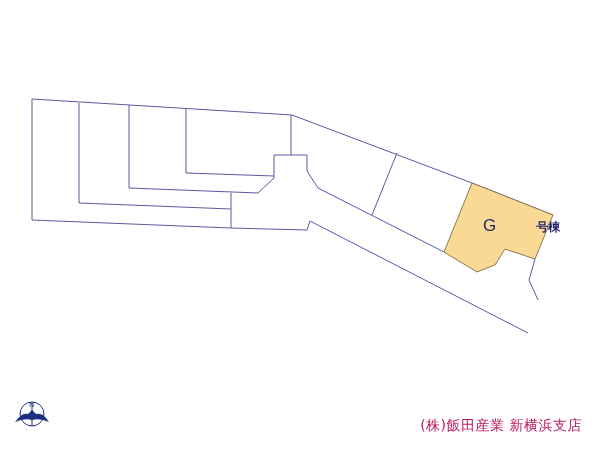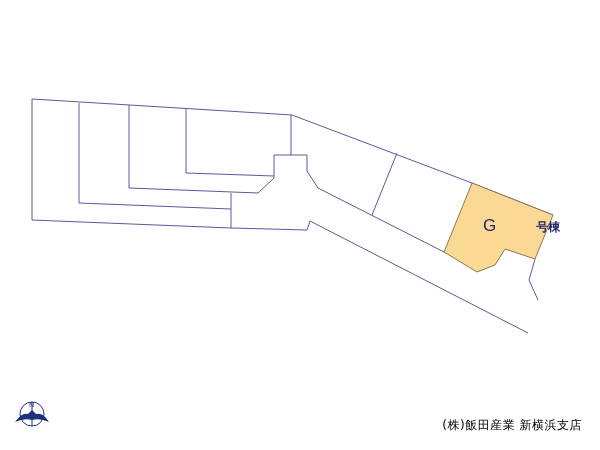--- a/index.html
+++ b/index.html
@@ -1,21 +1,21 @@
 <!DOCTYPE html>
 <html><head>
 <meta charset="utf-8">
 <style>
   html, body { margin: 0; padding: 0; background: #ffffff; }
   body { width: 600px; height: 450px; position: relative; overflow: hidden; font-family: "DejaVu Sans", sans-serif; }
   #plan { position: absolute; left: 0; top: 0; width: 600px; height: 450px; }
   .lot-label { position: absolute; color: #23236b; white-space: nowrap; }
   .lot-label .big { font-family: "Liberation Sans", sans-serif; font-size: 17px; }
   .lot-label .small { font-size: 12px; font-weight: bold; padding-left: 40px; }
-  .footer { position: absolute; right: 18px; top: 417px; font-size: 12px; color: #000000; letter-spacing: 0.5px; font-family: "DejaVu Sans", sans-serif; }
+  .footer { position: absolute; right: 18px; top: 417px; font-size: 14px; color: #be185d; letter-spacing: 0.5px; font-family: "DejaVu Sans", sans-serif; }
   .compass { position: absolute; left: 12px; top: 398px; width: 44px; height: 34px; }
 </style>
 </head>
 <body>
 
 <svg id="plan" viewBox="0 0 600 450" xmlns="http://www.w3.org/2000/svg">
   <g fill="none" stroke="#5a5a9e" stroke-width="1">
 
     <polyline points="32,99 292,115 472,183 553,215"></polyline>
 

